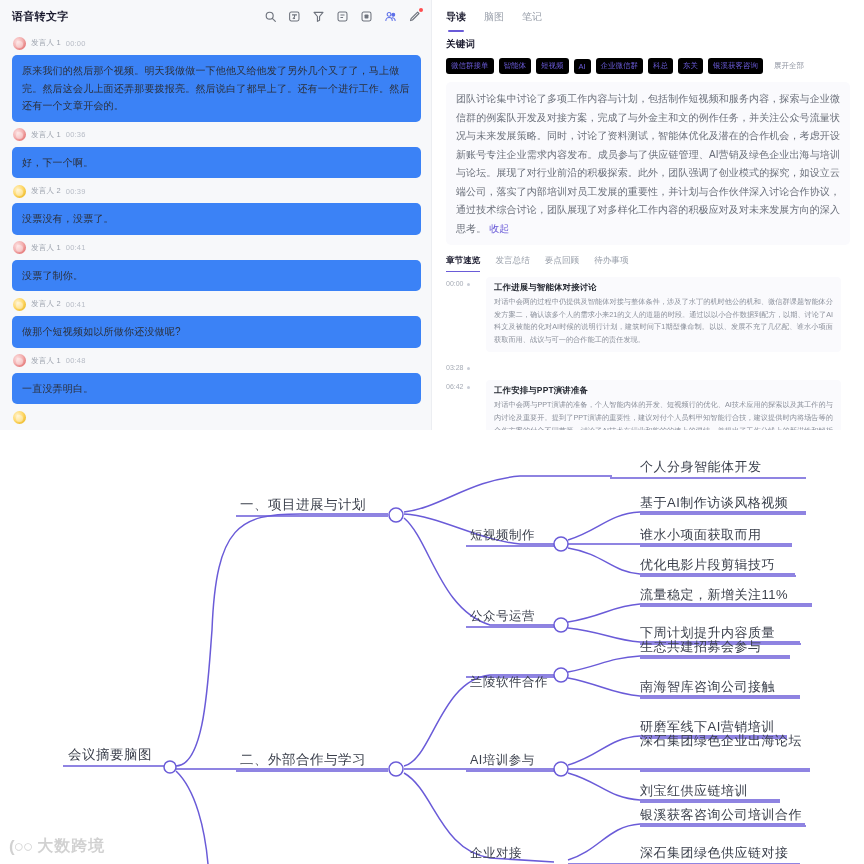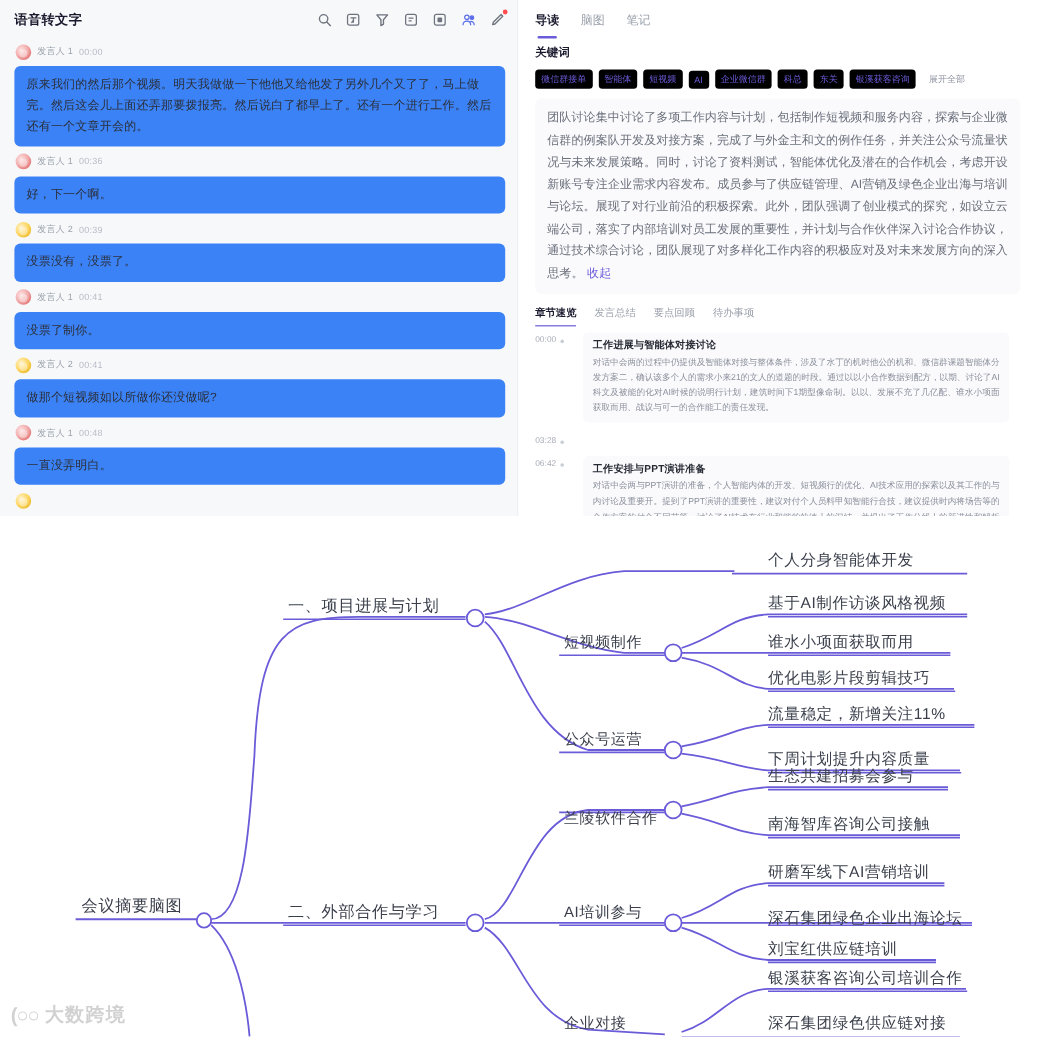--- a/index.html
+++ b/index.html
@@ -393,21 +393,21 @@
     <div class="node-label l2" style="left:470px; top:197px;">公众号运营</div>
     <div class="node-label l3" style="left:640px; top:176px;">流量稳定，新增关注11%</div>
     <div class="node-label l3" style="left:640px; top:214px;">下周计划提升内容质量</div>
 
     <div class="node-label l2" style="left:470px; top:263px;">兰陵软件合作</div>
     <div class="node-label l3" style="left:640px; top:228px;">生态共建招募会参与</div>
     <div class="node-label l3" style="left:640px; top:268px;">南海智库咨询公司接触</div>
 
     <div class="node-label l2" style="left:470px; top:341px;">AI培训参与</div>
     <div class="node-label l3" style="left:640px; top:308px;">研磨军线下AI营销培训</div>
-    <div class="node-label l3" style="left:640px; top:346px;">深石集团绿色企业出海论坛</div>
+    <div class="node-label l3" style="left:640px; top:322px;">深石集团绿色企业出海论坛</div>
     <div class="node-label l3" style="left:640px; top:372px;">刘宝红供应链培训</div>
 
     <div class="node-label l2" style="left:470px; top:434px;">企业对接</div>
     <div class="node-label l3" style="left:640px; top:396px;">银溪获客咨询公司培训合作</div>
     <div class="node-label l3" style="left:640px; top:434px;">深石集团绿色供应链对接</div>
 
     <div class="watermark">
       <span class="wm-mark">(○○</span>
       <span class="wm-text">大数跨境</span>
     </div>

